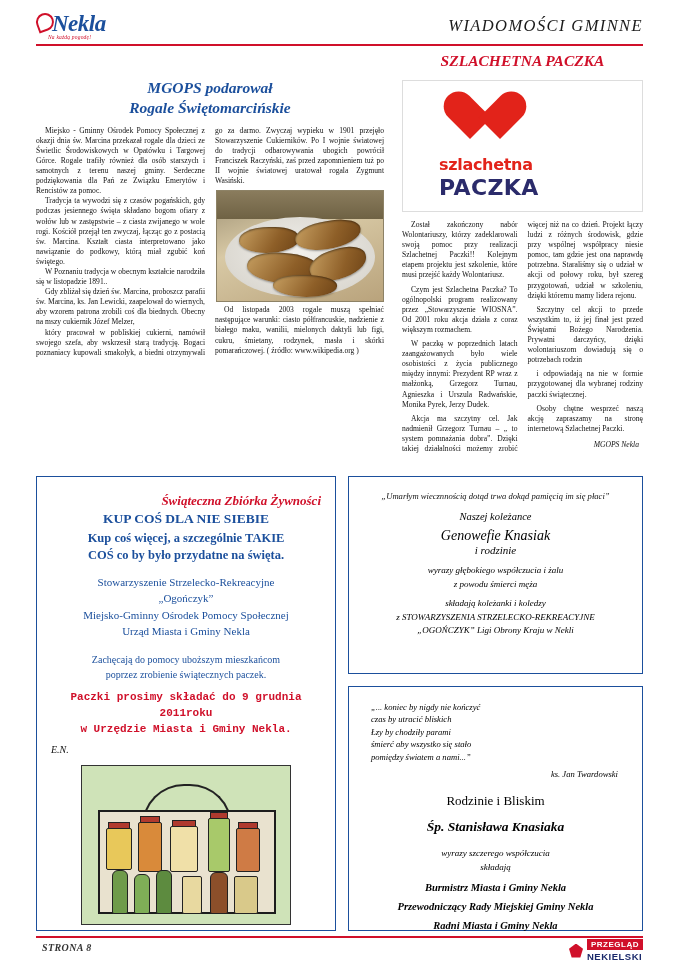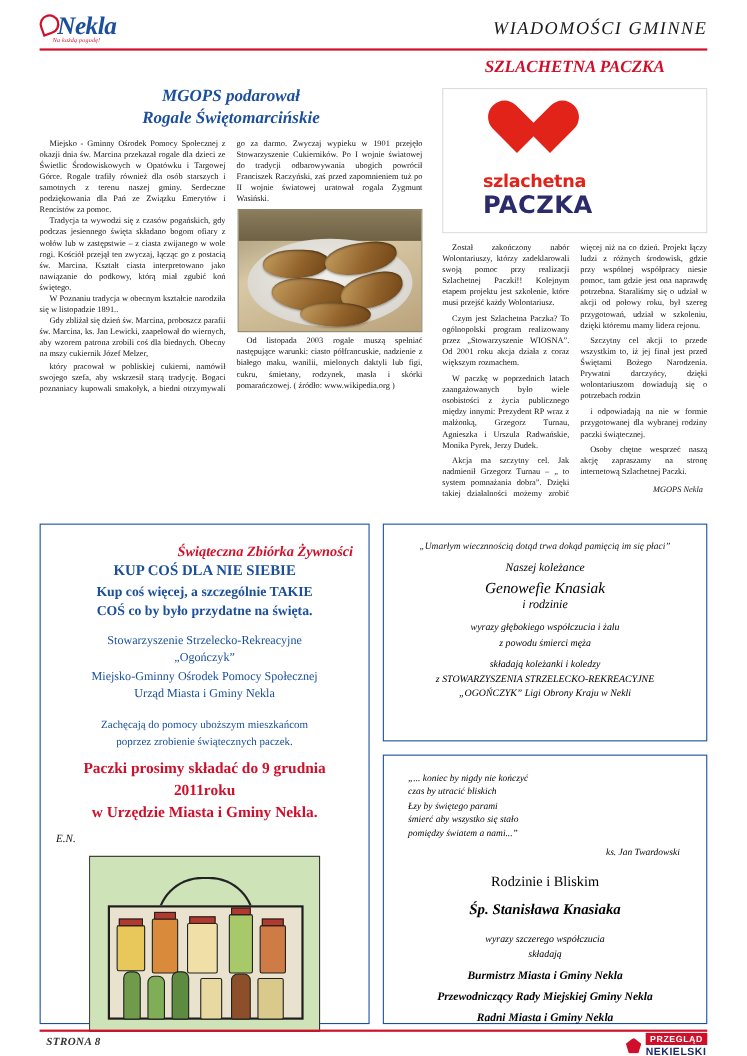--- a/index.html
+++ b/index.html
@@ -209,21 +209,21 @@
   .f-title3 {
     color: #1b4f9c; font-weight: bold; font-size: 12.5px; line-height: 1.35; margin: 0 0 10px;
   }
   .f-org {
     color: #1b4f9c; font-size: 11px; line-height: 1.5; margin: 6px 0 2px;
   }
   .f-body {
     color: #1b4f9c; font-size: 10px; line-height: 1.5; margin: 12px 2px 4px;
   }
   .f-bold {
-    color: #d0102a; font-weight: bold; font-size: 14px; line-height: 1.45; margin: 8px 0 0;
+    color: #d0102a; font-weight: bold; font-size: 11px; line-height: 1.45; margin: 8px 0 0; font-family: Liberation Mono, monospace;
   }
   .f-en { text-align: left; font-style: italic; font-size: 10px; margin: 6px 18px 0 0; color: #111; }
 
   .basket {
     margin: 10px auto 0;
     width: 210px; height: 160px;
     border: 1px solid #333;
     background: #cfe3b8;
     position: relative;
     overflow: hidden;
@@ -414,21 +414,21 @@
       <div>składają koleżanki i koledzy</div>
       <div>z STOWARZYSZENIA STRZELECKO-REKREACYJNE</div>
       <div>„OGOŃCZYK” Ligi Obrony Kraju w Nekli</div>
     </div>
   </div>
 
   <div class="box box-obit2">
     <div class="o-poem">
       <div>„... koniec by nigdy nie kończyć</div>
       <div>czas by utracić bliskich</div>
-      <div>Łzy by świętego parami</div>
+      <div>Łzy by chodziły parami</div>
       <div>śmierć aby wszystko się stało</div>
       <div>pomiędzy światem a nami...”</div>
     </div>
     <div class="o-poem-sig">ks. Jan Twardowski</div>
     <div class="o-head">Rodzinie i Bliskim</div>
     <div class="o-head2">Śp. Stanisława Knasiaka</div>
     <div class="o-small">
       <div>wyrazy szczerego współczucia</div>
       <div>składają</div>
     </div>

